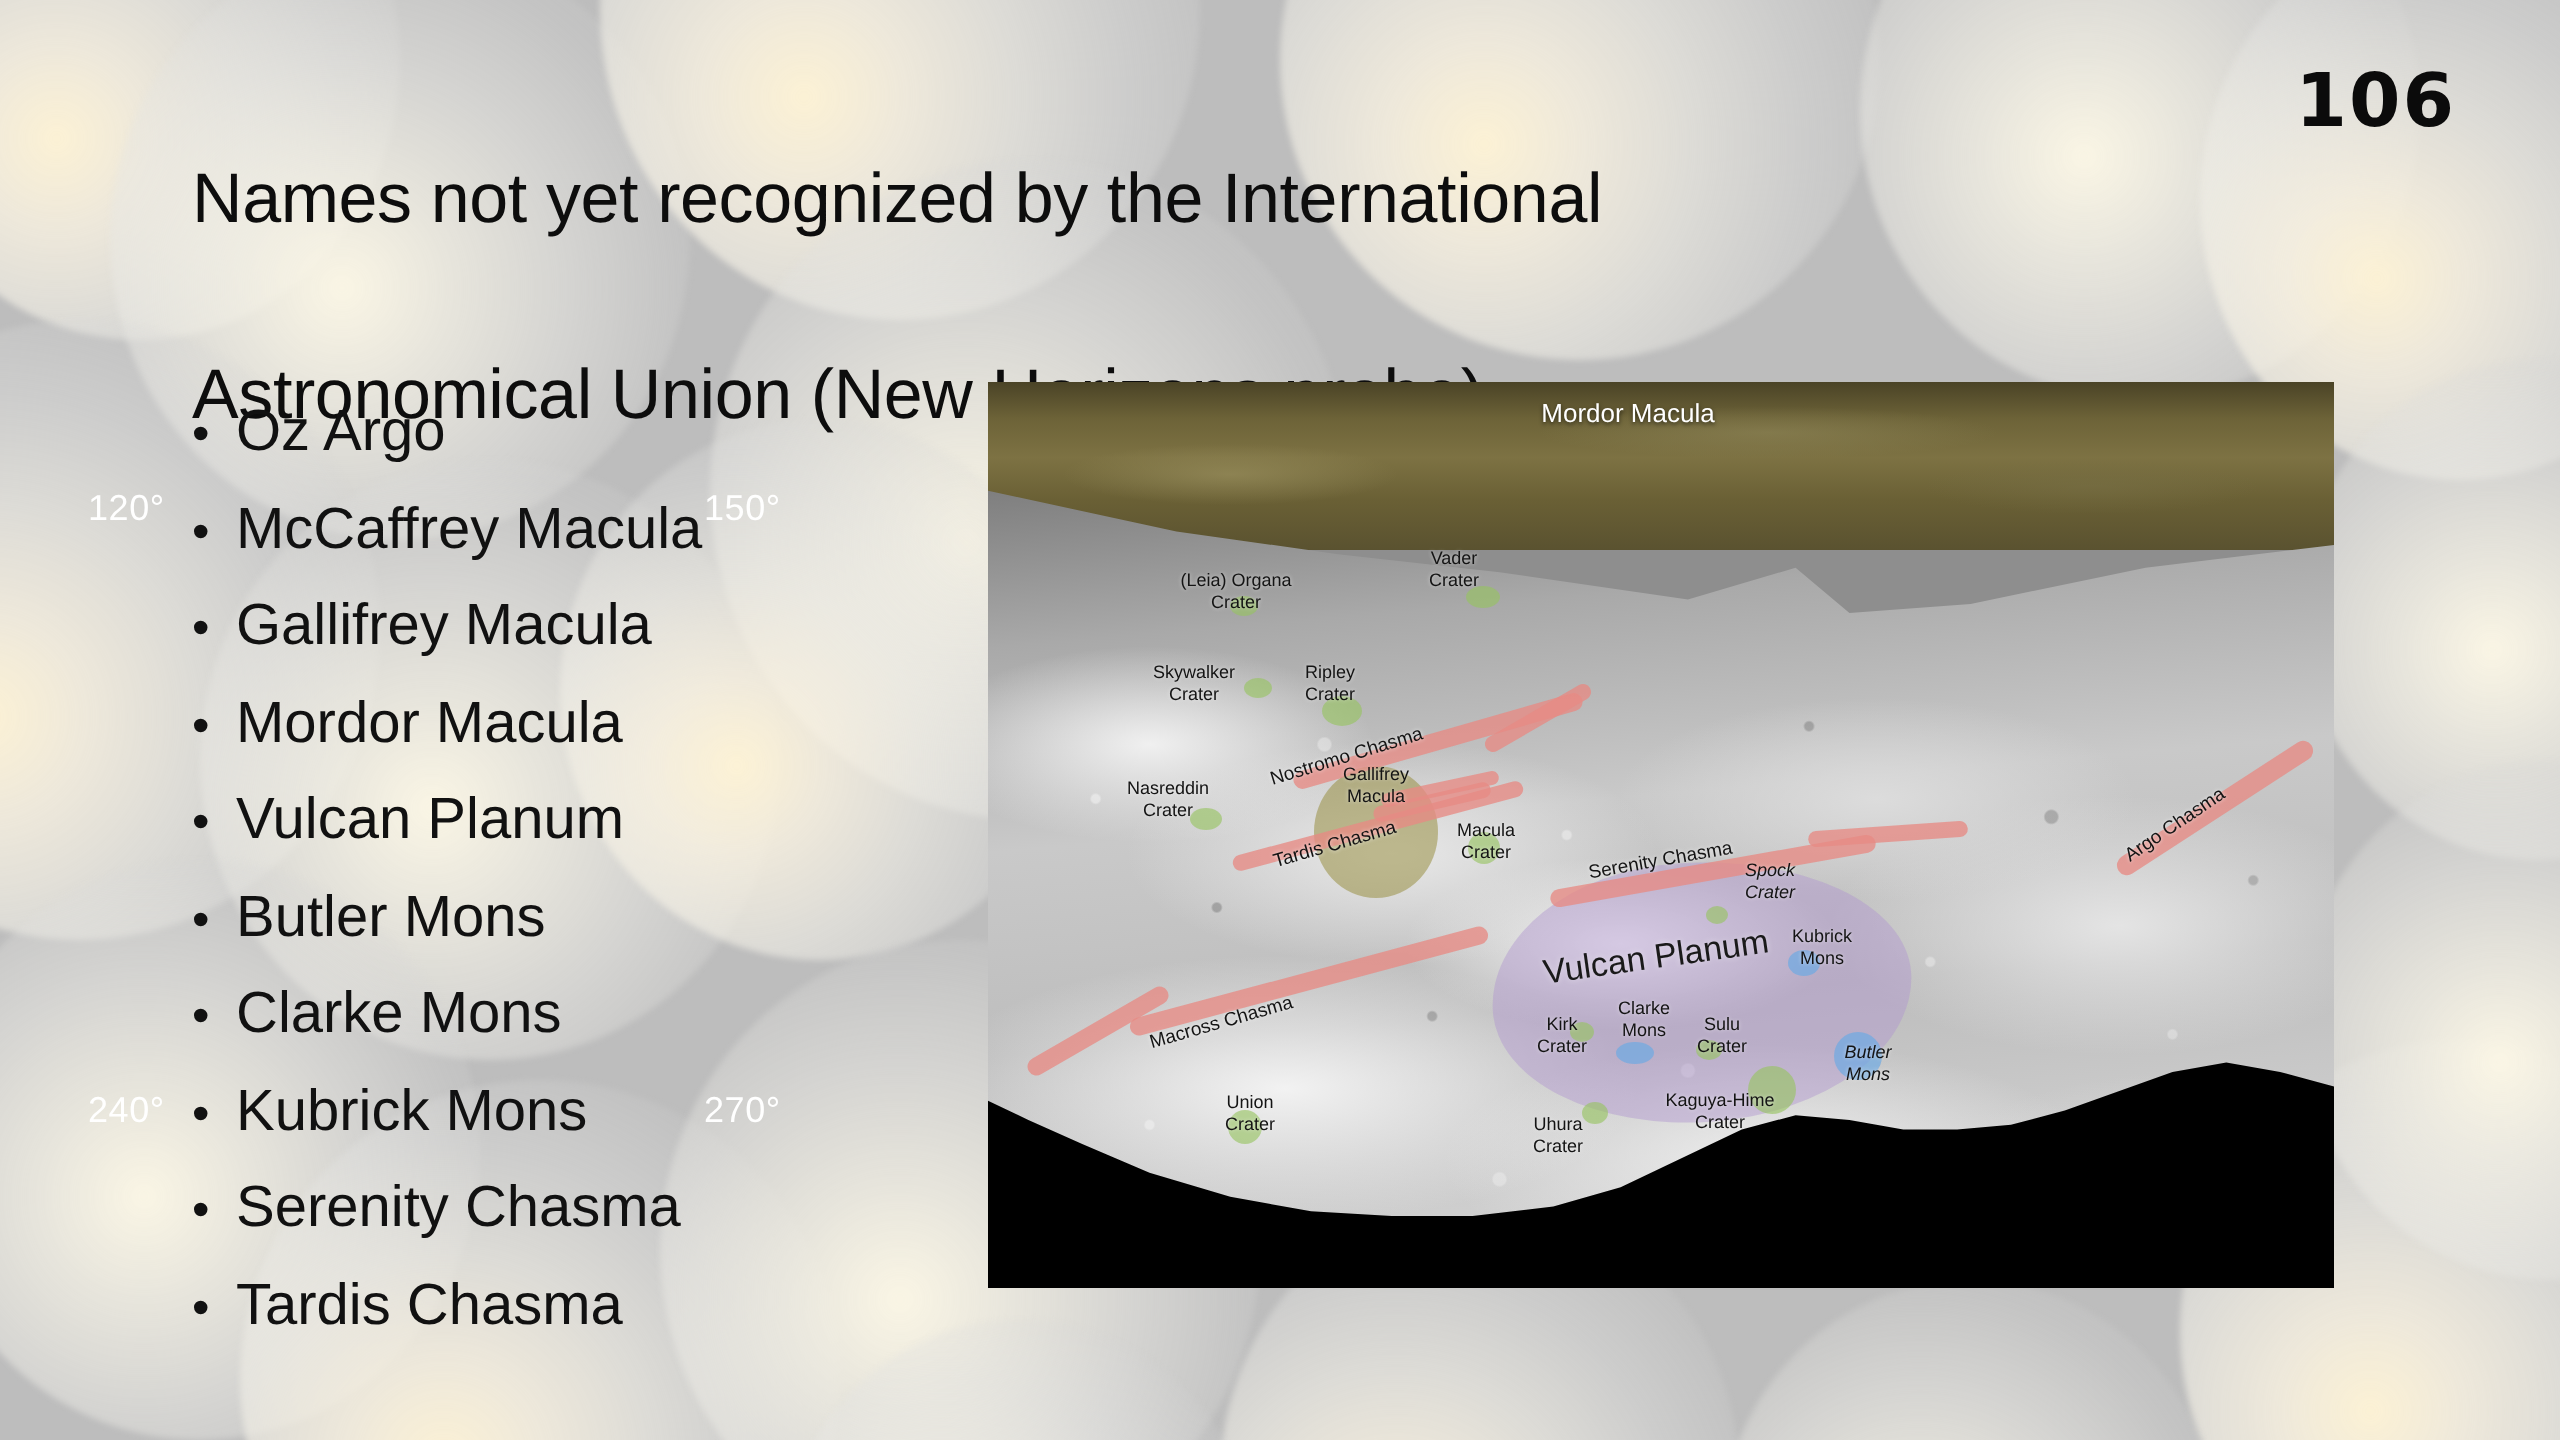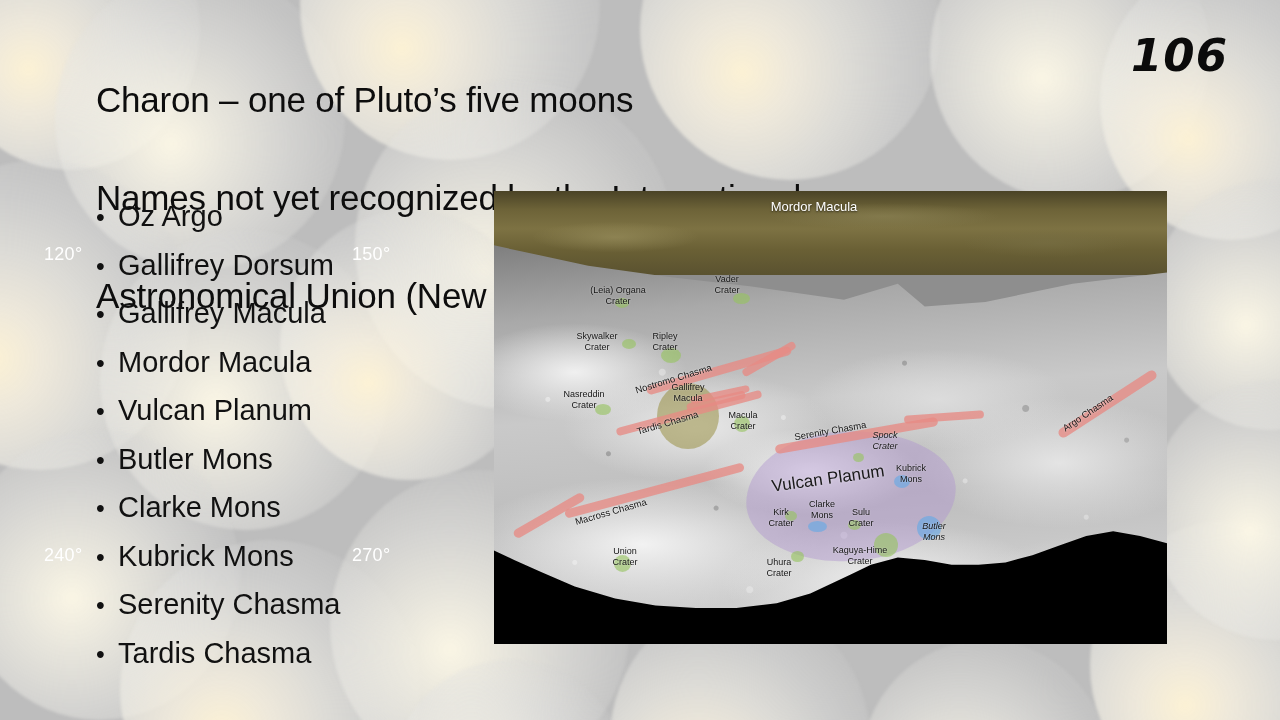--- a/index.html
+++ b/index.html
@@ -58,23 +58,22 @@
     white-space: pre-line;
   }
   .title-line { display: block; }
 
   
   #page-number {
     position: absolute;
     right: 52px;
     top: 29px;
     font-family: "DejaVu Sans", sans-serif;
-    font-size: 45px;
+    font-size: 37px;
     font-weight: 700;
-    font-style: italic;
     letter-spacing: 1px;
     color: #0b0b0b;
   }
 
   
   #bullet-list {
     position: absolute;
     left: 96px;
     top: 192px;
     width: 400px;
@@ -271,35 +270,34 @@
     <div class="bubble" style="left:120px;  top:540px;  width:300px; height:300px;"></div>
     <div class="bubble b2" style="left:330px;  top:470px;  width:300px; height:310px;"></div>
     <div class="bubble" style="left:1090px; top:520px;  width:280px; height:290px;"></div>
     <div class="bubble b2" style="left:1150px; top:380px;  width:250px; height:260px;"></div>
     <div class="bubble" style="left:610px;  top:600px;  width:260px; height:280px;"></div>
     <div class="bubble b2" style="left:860px;  top:640px;  width:250px; height:260px;"></div>
     <div class="bubble" style="left:390px;  top:660px;  width:240px; height:250px;"></div>
   </div>
 
   <div id="title-block">
-    <span class="title-line">Charon – one of Pluto’s five moons</span>
     <span class="title-line">Names not yet recognized by the International</span>
     <span class="title-line">Astronomical Union (New Horizons probe)</span>
   </div>
 
   <div id="page-number">106</div>
 
   <div id="bullet-list">
     <div class="bullet-item">
       <span class="bullet-dot">•</span>
       <span class="bullet-label">Oz Argo</span>
     </div>
     <div class="bullet-item">
       <span class="bullet-dot">•</span>
-      <span class="bullet-label">Gallifrey Dorsum</span>
+      <span class="bullet-label">McCaffrey Macula</span>
     </div>
     <div class="bullet-item">
       <span class="bullet-dot">•</span>
       <span class="bullet-label">Gallifrey Macula</span>
     </div>
     <div class="bullet-item">
       <span class="bullet-dot">•</span>
       <span class="bullet-label">Mordor Macula</span>
     </div>
     <div class="bullet-item">

